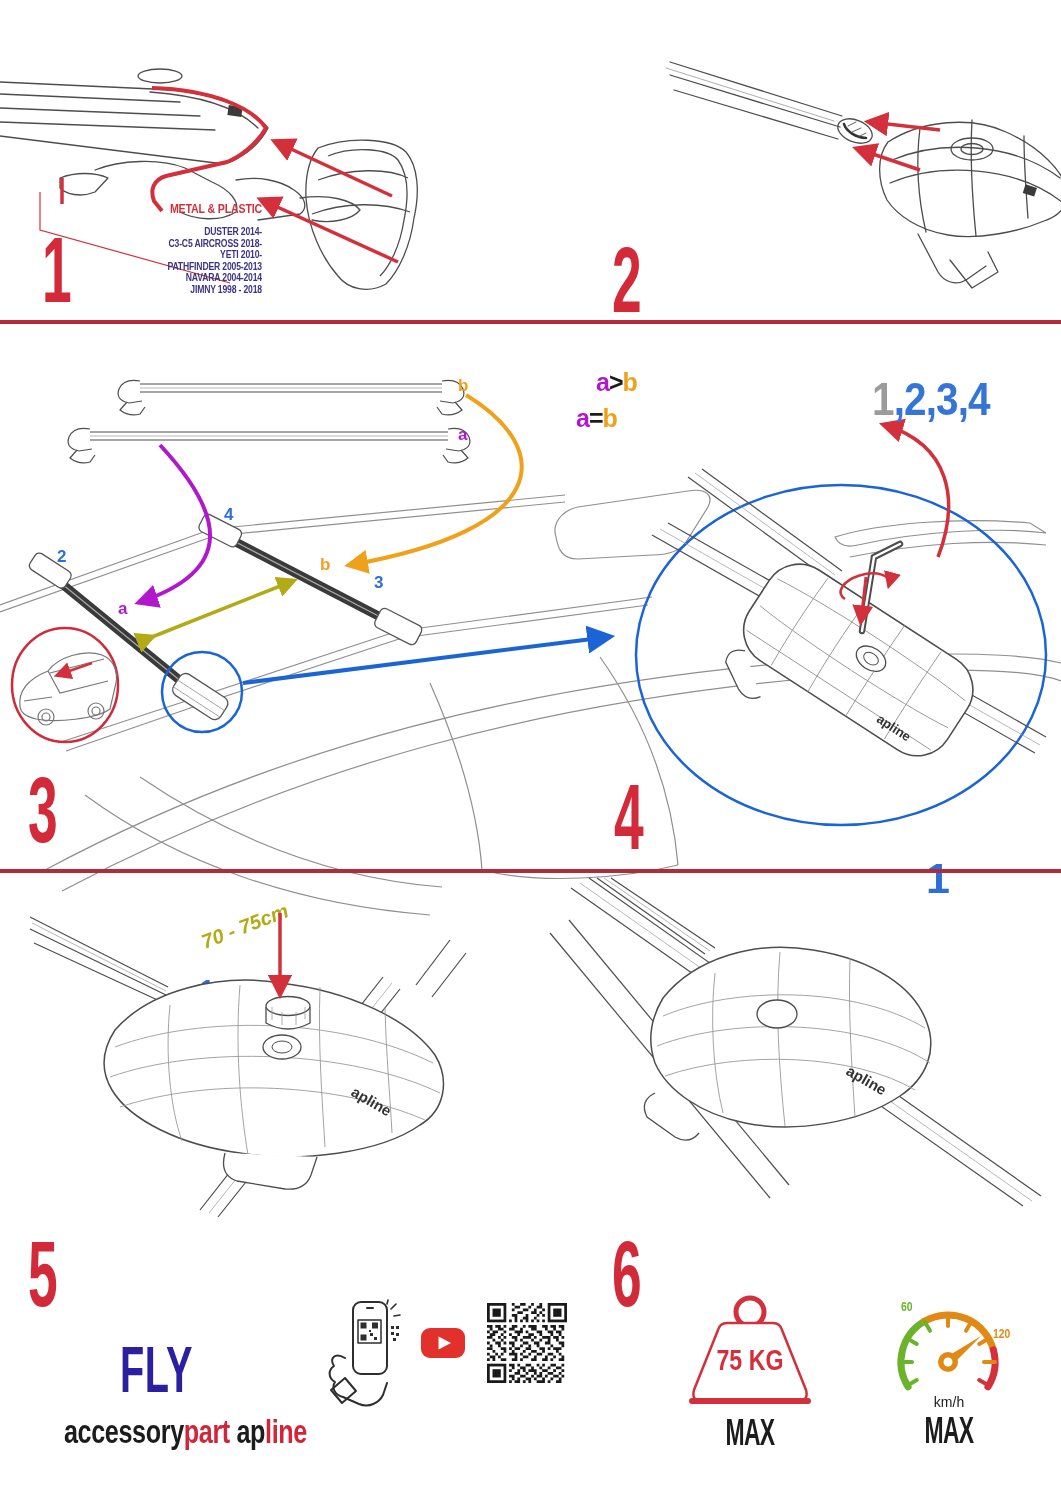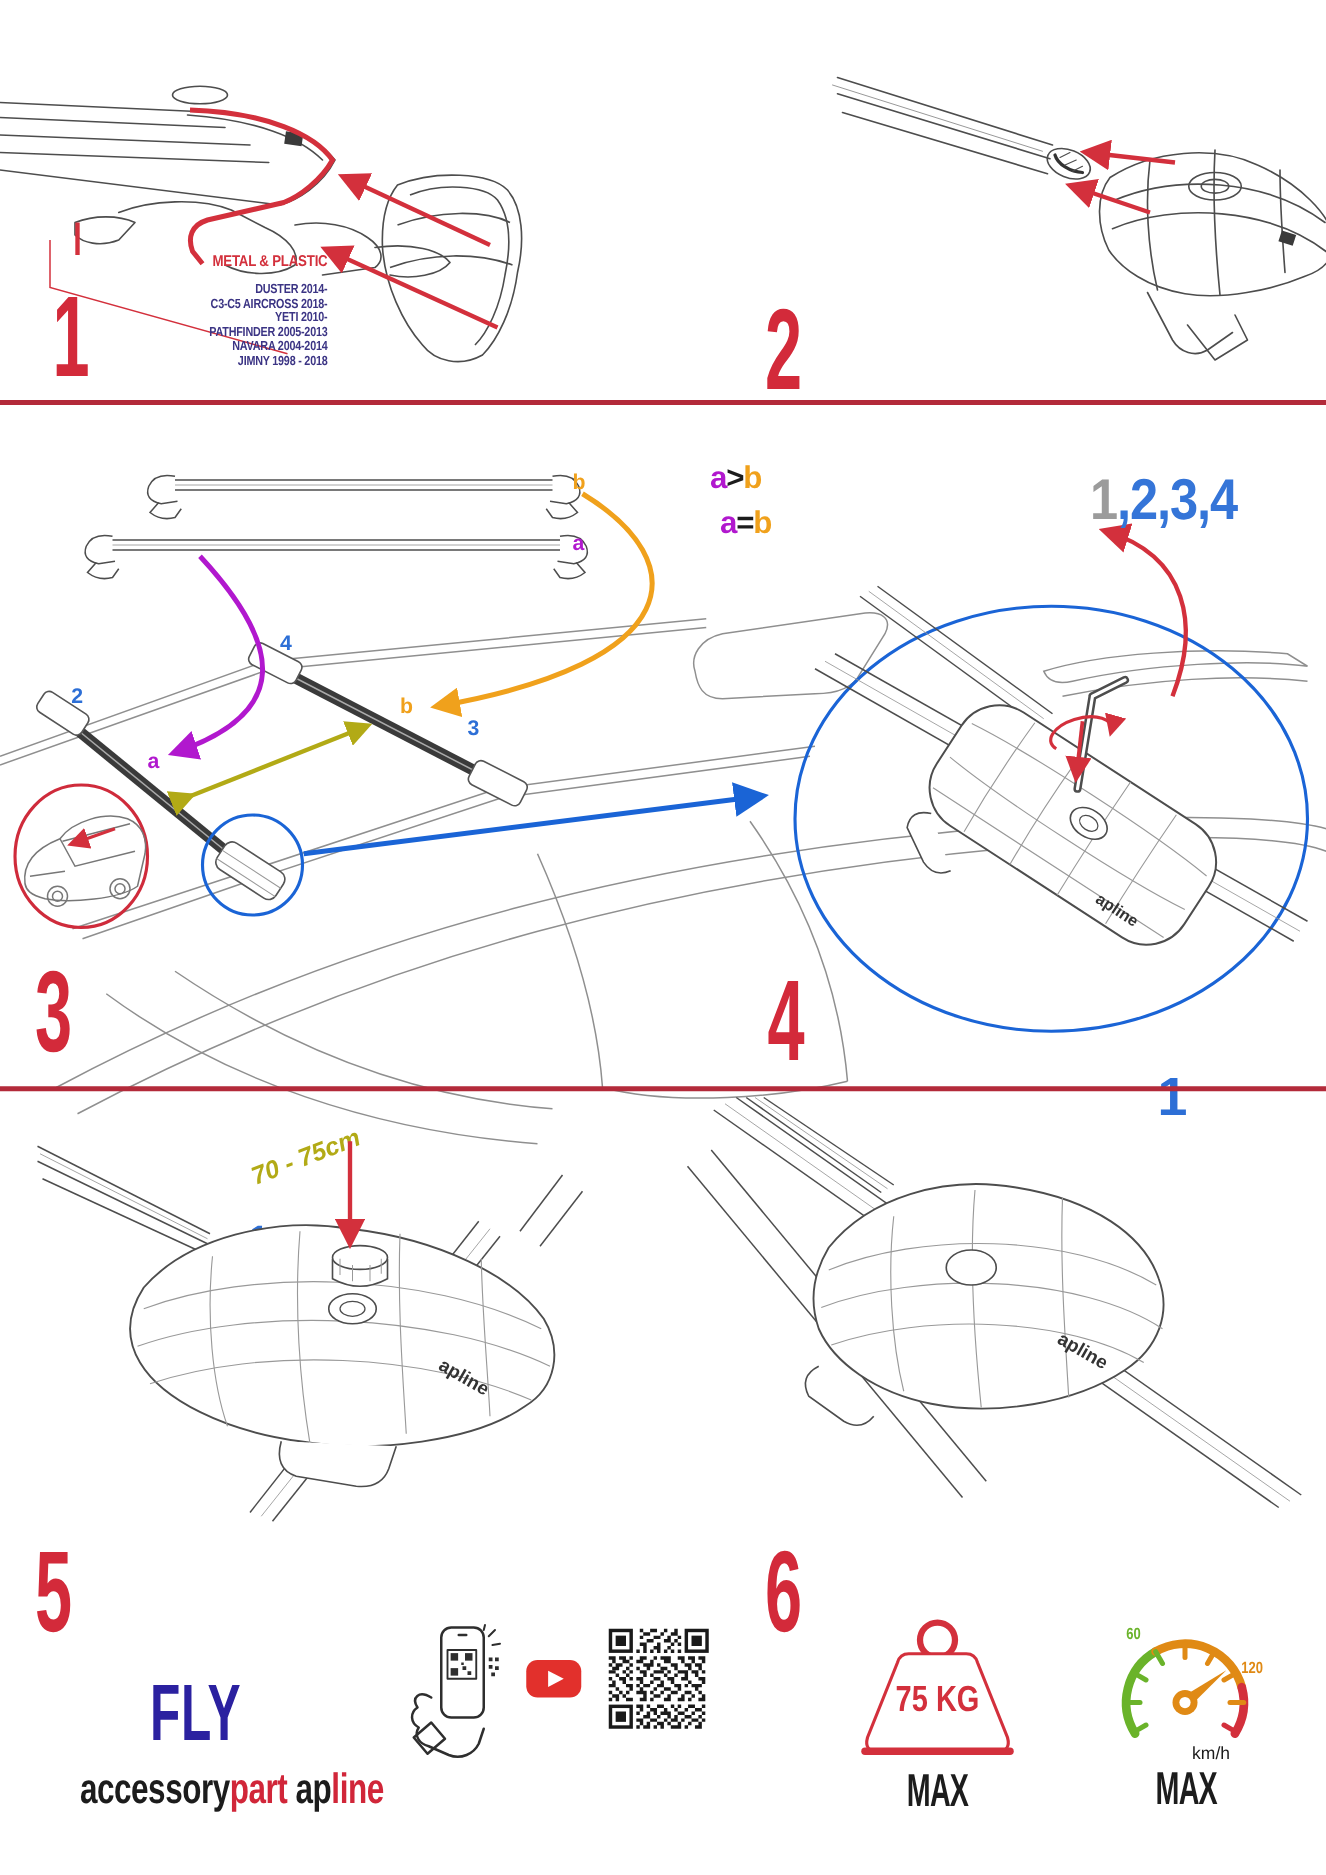--- a/index.html
+++ b/index.html
@@ -32,21 +32,21 @@
              transform:scaleX(.74);transform-origin:left top;letter-spacing:-.5px;white-space:nowrap;}
   .brandline .bk{color:#1c1c1c}.brandline .rd{color:#d12639}
   .wkg{position:absolute;left:698px;top:1344px;width:104px;text-align:center;color:#d3303c;
        font-weight:700;font-size:29px;transform:scaleX(.8);transform-origin:center top;}
   .maxtxt{position:absolute;width:104px;text-align:center;color:#1c1c1c;font-weight:700;
           font-size:37px;transform:scaleX(.62);transform-origin:center top;letter-spacing:-1px;}
   .sp60{position:absolute;left:901px;top:1299px;color:#6ab32a;font-weight:700;font-size:13px;
         transform:scaleX(.8);transform-origin:left top;}
   .sp120{position:absolute;left:993px;top:1326px;color:#e08a15;font-weight:700;font-size:13px;
          transform:scaleX(.8);transform-origin:left top;}
-  .kmh{position:absolute;left:914px;top:1394px;width:70px;text-align:right;color:#1c1c1c;
+  .kmh{position:absolute;left:914px;top:1394px;width:70px;text-align:center;color:#1c1c1c;
        font-size:14px;font-weight:400;}
   text{font-family:"Liberation Sans",sans-serif;}
 </style>
 </head>
 <body>
 
 <div class="page">
 
   <svg width="0" height="0" class="abs">
     <defs>
@@ -246,21 +246,21 @@
         <path d="M874 232 L862 306 M874 232 L900 219" stroke="#4d4d4d" stroke-width="6.5" fill="none" stroke-linecap="round"></path>
         <path d="M874 232 L862 306 M874 232 L900 219" stroke="#fff" stroke-width="2.5" fill="none" stroke-linecap="round"></path>
       </g>
       <path d="M845 274 a25 13 -15 1 1 44 -14" stroke="#d3303c" stroke-width="2.5" fill="none" marker-end="url(#ar)"></path>
       <path d="M866 252 L861 296" stroke="#d3303c" stroke-width="3" fill="none" marker-end="url(#ar)"></path>
     </g>
 
     <path d="M938 232 C960 175 950 120 885 100" stroke="#d3303c" stroke-width="3.5" fill="none" marker-end="url(#ar)"></path>
   </svg>
 
-  <div class="formula" style="left:568px;top:370px"><span class="fa">a</span><span class="fop">&gt;</span><span class="fb">b</span></div>
+  <div class="formula" style="left:596px;top:370px"><span class="fa">a</span><span class="fop">&gt;</span><span class="fb">b</span></div>
   <div class="formula" style="left:576px;top:406px"><span class="fa">a</span><span class="fop">=</span><span class="fb">b</span></div>
   <div class="seq"><span class="g1">1</span><span class="rest">,2,3,4</span></div>
   <div class="lbl orangec" style="left:458px;top:377px">b</div>
   <div class="lbl magentac" style="left:458px;top:426px">a</div>
   <div class="lbl blue" style="left:57px;top:548px">2</div>
   <div class="lbl blue" style="left:224px;top:506px">4</div>
   <div class="lbl blue" style="left:374px;top:574px">3</div>
   <div class="lbl orangec" style="left:320px;top:556px">b</div>
   <div class="lbl magentac" style="left:118px;top:600px">a</div>
   <div class="dist">70 - 75cm</div>

